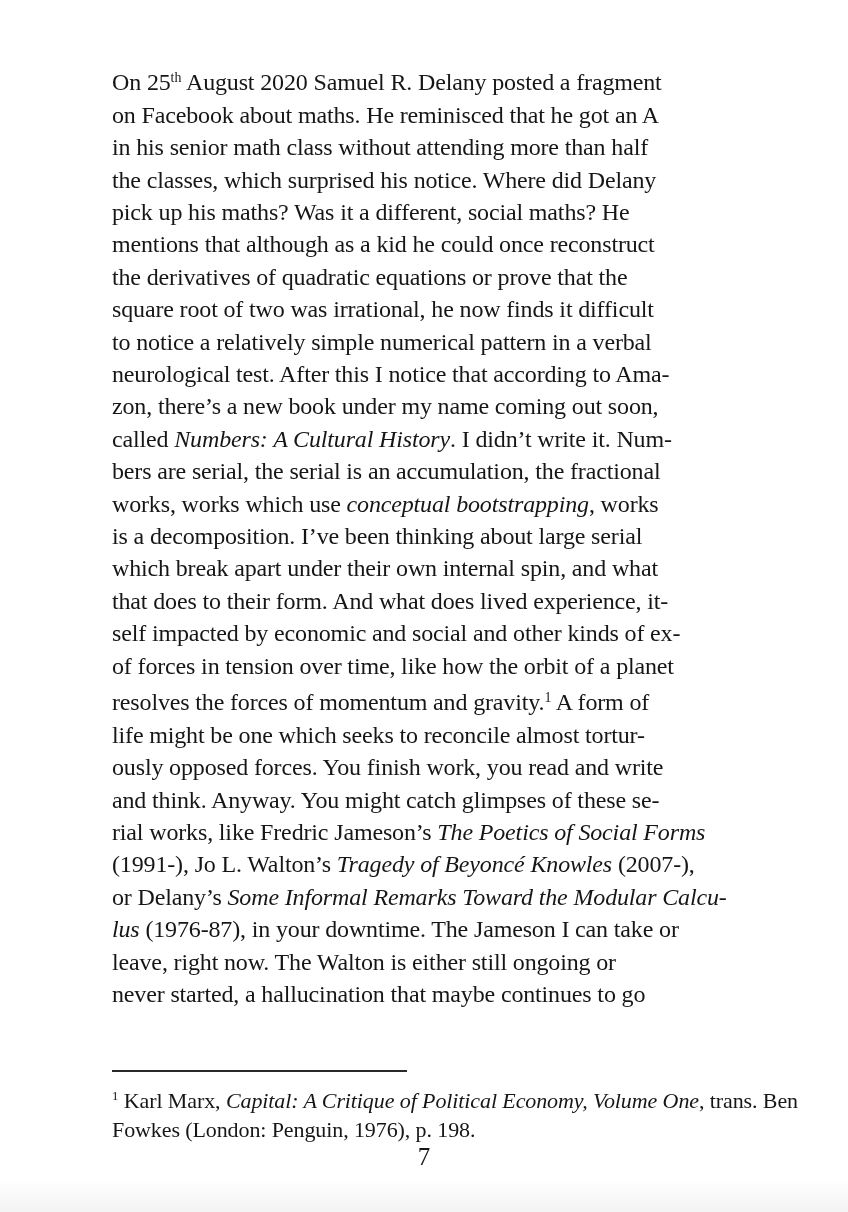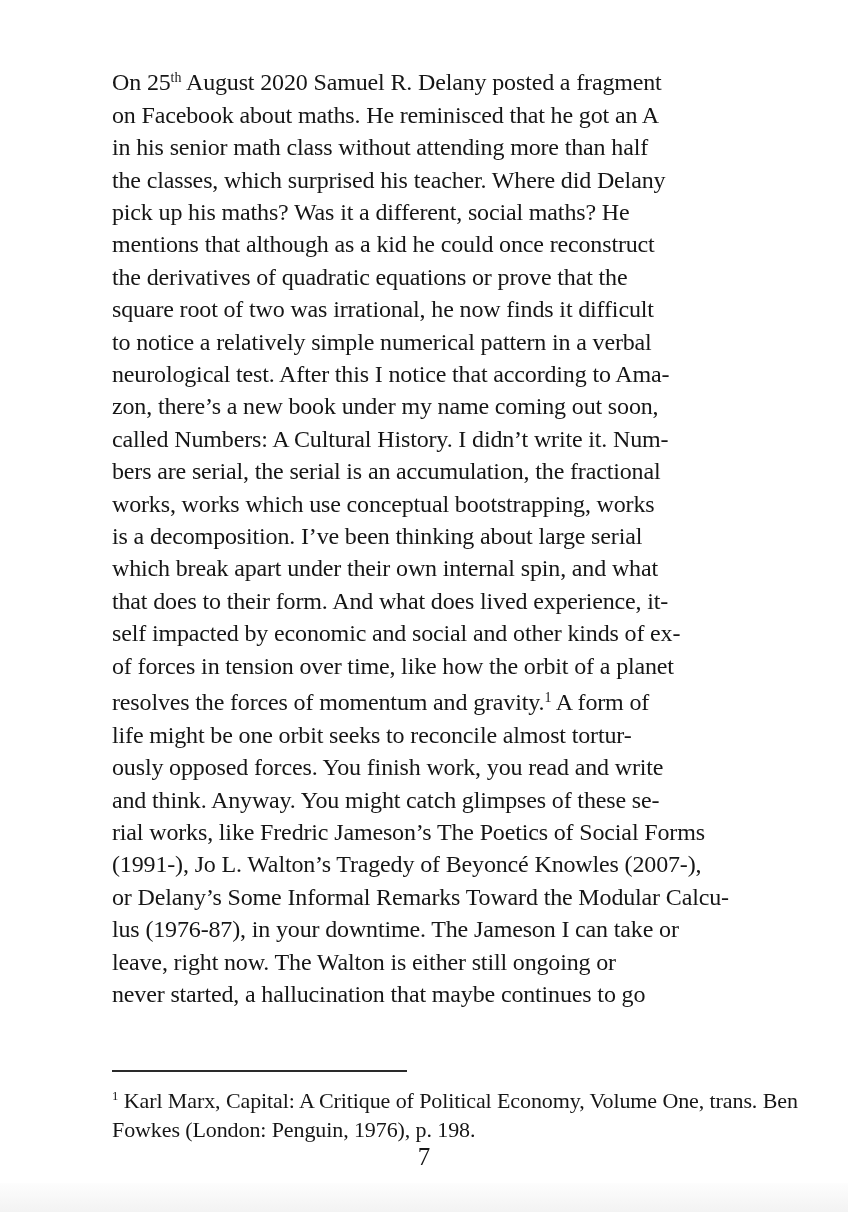--- a/index.html
+++ b/index.html
@@ -26,20 +26,21 @@
     top: 62px;
     width: 655px;
     font-size: 24px;
     line-height: 32.4px;
     letter-spacing: -0.15px;
   }
   .line {
     white-space: nowrap;
   }
   .it {
+    font-style: italic;
   }
   .sup {
     font-size: 0.58em;
     vertical-align: 0.6em;
     letter-spacing: 0;
     margin-top: 47px;
   }
   .footnote-rule {
     position: absolute;
     left: 112px;
@@ -77,38 +78,38 @@
 </style>
 </head>
 <body>
 
 <div class="page">
 
   <div class="text-block">
       <div class="line"><span>On 25</span><span class="sup">th</span><span> August 2020 Samuel R. Delany posted a fragment</span></div>
       <div class="line"><span>on Facebook about maths. He reminisced that he got an A</span></div>
       <div class="line"><span>in his senior math class without attending more than half</span></div>
-      <div class="line"><span>the classes, which surprised his teacher. Where did Delany</span></div>
+      <div class="line"><span>the classes, which surprised his notice. Where did Delany</span></div>
       <div class="line"><span>pick up his maths? Was it a different, social maths? He</span></div>
       <div class="line"><span>mentions that although as a kid he could once reconstruct</span></div>
       <div class="line"><span>the derivatives of quadratic equations or prove that the</span></div>
       <div class="line"><span>square root of two was irrational, he now finds it difficult</span></div>
       <div class="line"><span>to notice a relatively simple numerical pattern in a verbal</span></div>
       <div class="line"><span>neurological test. After this I notice that according to Ama-</span></div>
       <div class="line"><span>zon, there’s a new book under my name coming out soon,</span></div>
       <div class="line"><span>called </span><span class="it">Numbers: A Cultural History</span><span>. I didn’t write it. Num-</span></div>
       <div class="line"><span>bers are serial, the serial is an accumulation, the fractional</span></div>
       <div class="line"><span>works, works which use </span><span class="it">conceptual bootstrapping</span><span>, works</span></div>
       <div class="line"><span>is a decomposition. I’ve been thinking about large serial</span></div>
       <div class="line"><span>which break apart under their own internal spin, and what</span></div>
       <div class="line"><span>that does to their form. And what does lived experience, it-</span></div>
       <div class="line"><span>self impacted by economic and social and other kinds of ex-</span></div>
       <div class="line"><span>of forces in tension over time, like how the orbit of a planet</span></div>
       <div class="line"><span>resolves the forces of momentum and gravity.</span><span class="sup">1</span><span> A form of</span></div>
-      <div class="line"><span>life might be one orbit seeks to reconcile almost tortur-</span></div>
+      <div class="line"><span>life might be one which seeks to reconcile almost tortur-</span></div>
       <div class="line"><span>ously opposed forces. You finish work, you read and write</span></div>
       <div class="line"><span>and think. Anyway. You might catch glimpses of these se-</span></div>
       <div class="line"><span>rial works, like Fredric Jameson’s </span><span class="it">The Poetics of Social Forms</span></div>
       <div class="line"><span>(1991-), Jo L. Walton’s </span><span class="it">Tragedy of Beyoncé Knowles</span><span> (2007-),</span></div>
       <div class="line"><span>or Delany’s </span><span class="it">Some Informal Remarks Toward the Modular Calcu-</span></div>
       <div class="line"><span class="it">lus</span><span> (1976-87), in your downtime. The Jameson I can take or</span></div>
       <div class="line"><span>leave, right now. The Walton is either still ongoing or</span></div>
       <div class="line"><span>never started, a hallucination that maybe continues to go</span></div>
     </div>
 

